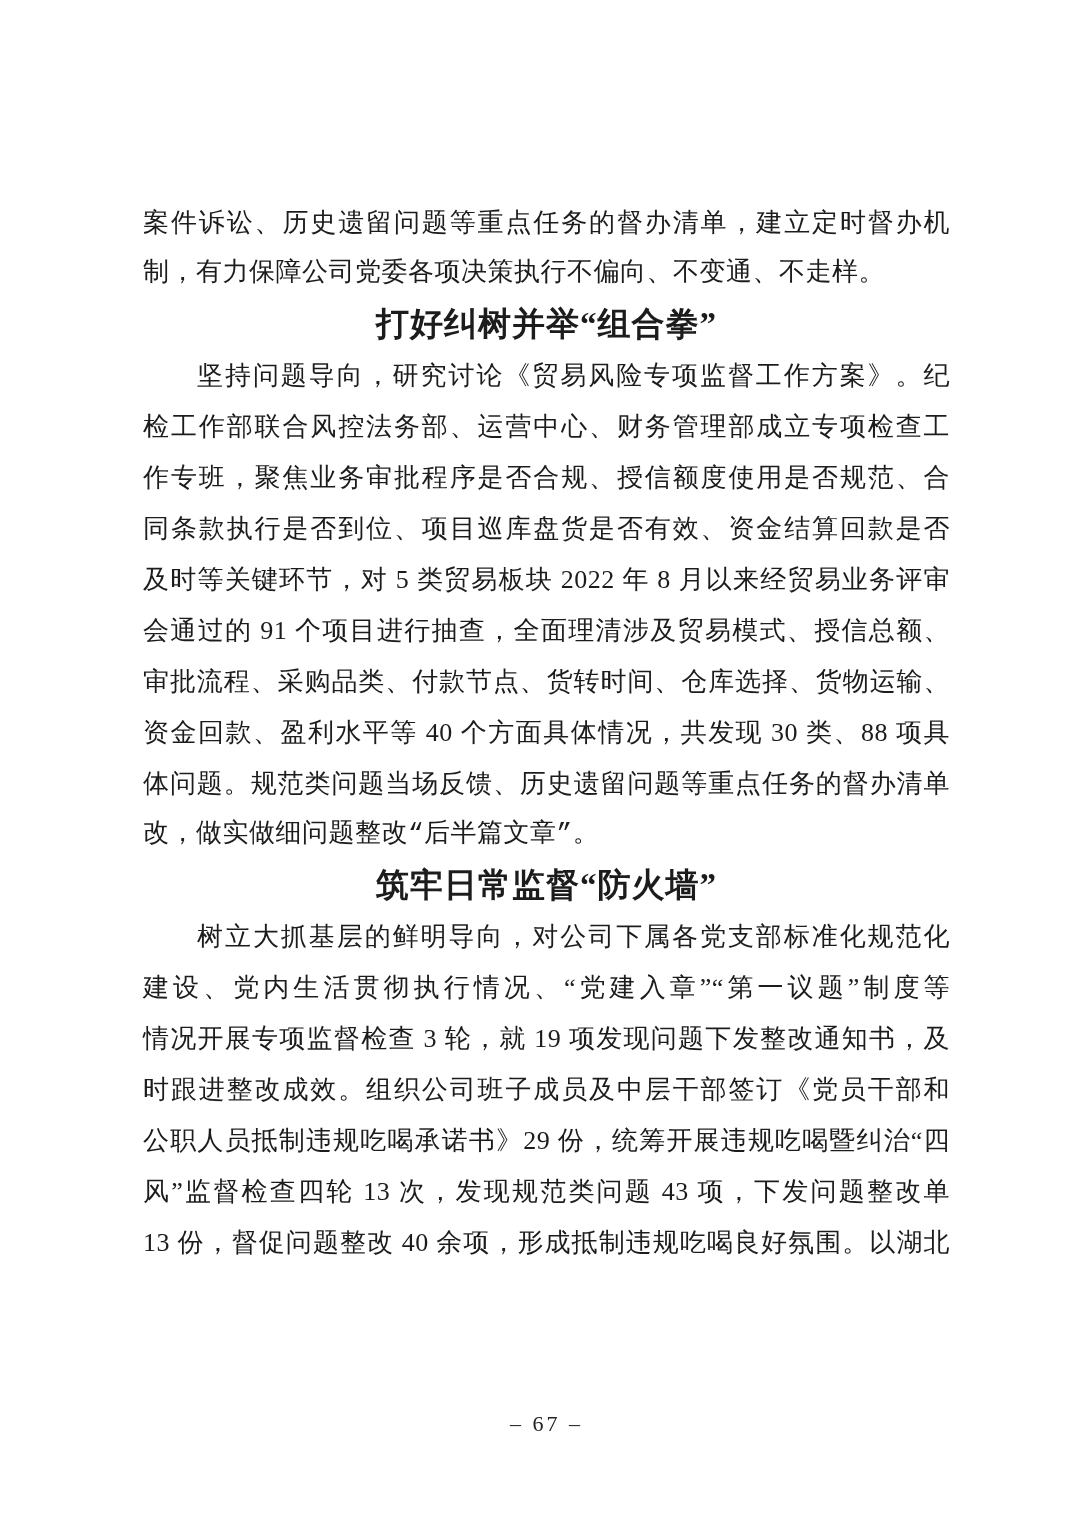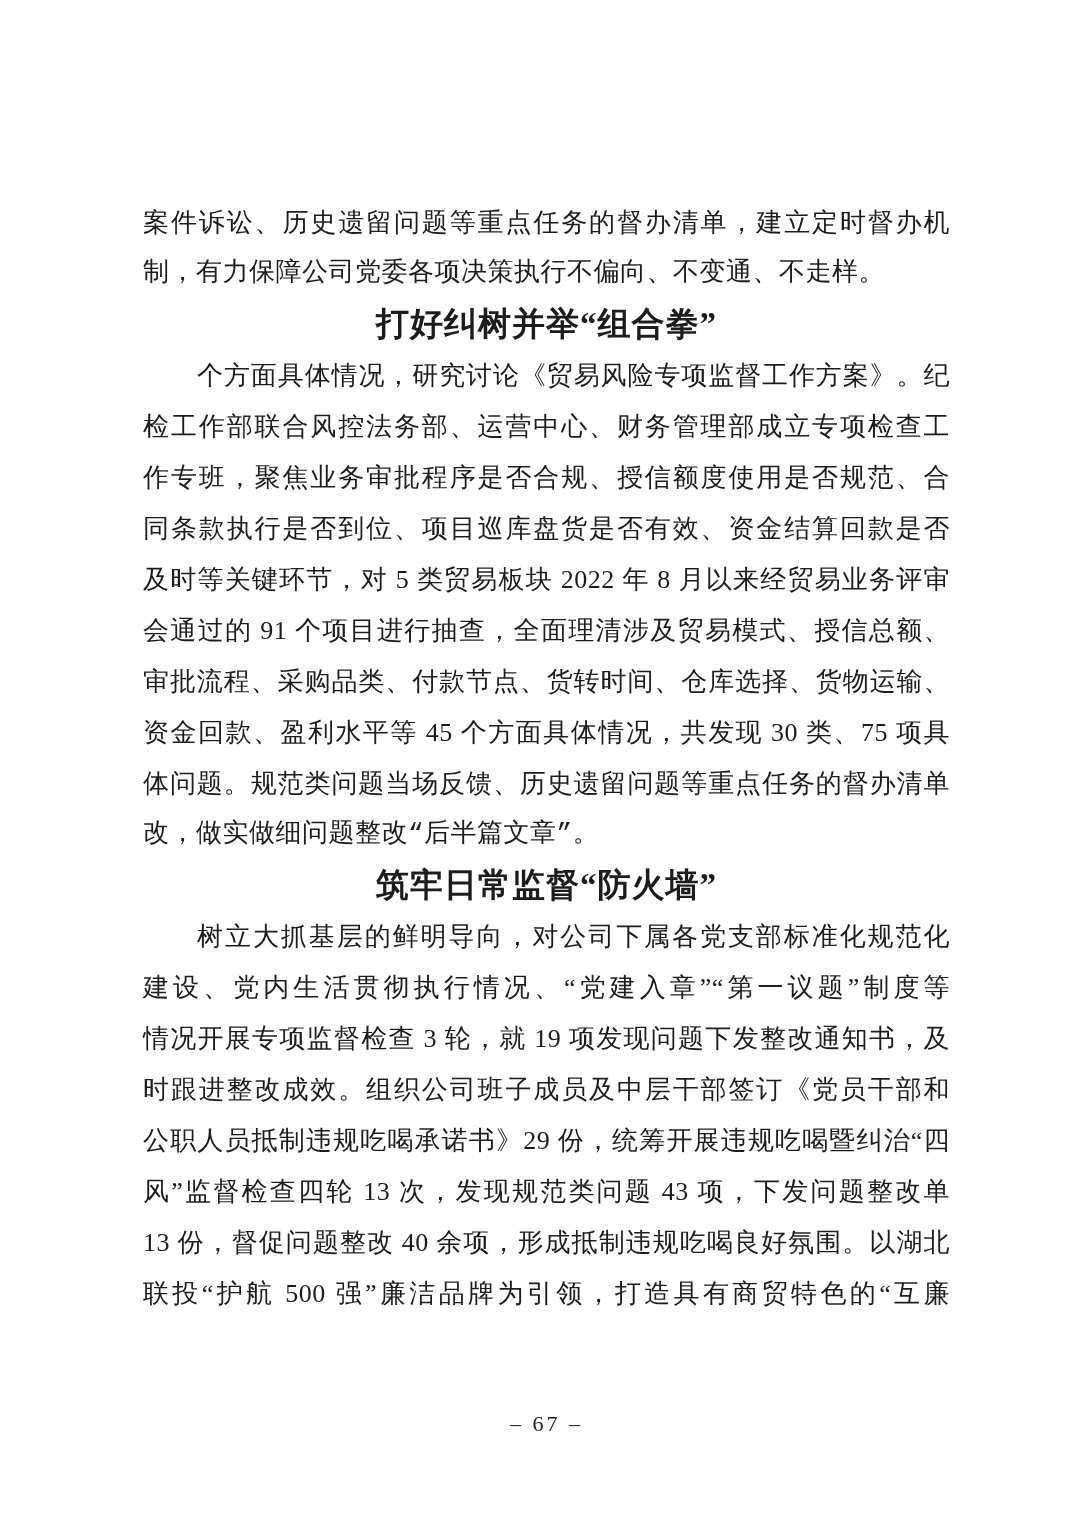--- a/index.html
+++ b/index.html
@@ -65,36 +65,35 @@
   }
 </style>
 </head>
 <body>
 
 <div class="page">
   <div class="doc">
       <div class="line full">案件诉讼、历史遗留问题等重点任务的督办清单，建立定时督办机</div>
       <div class="line end">制，有力保障公司党委各项决策执行不偏向、不变通、不走样。</div>
       <div class="line heading">打好纠树并举“组合拳”</div>
-      <div class="line start">个方面具体情况，研究讨论《贸易风险专项监督工作方案》。纪</div>
+      <div class="line start">坚持问题导向，研究讨论《贸易风险专项监督工作方案》。纪</div>
       <div class="line full">检工作部联合风控法务部、运营中心、财务管理部成立专项检查工</div>
       <div class="line full">作专班，聚焦业务审批程序是否合规、授信额度使用是否规范、合</div>
       <div class="line full">同条款执行是否到位、项目巡库盘货是否有效、资金结算回款是否</div>
       <div class="line full">及时等关键环节，对 5 类贸易板块 2022 年 8 月以来经贸易业务评审</div>
       <div class="line full">会通过的 91 个项目进行抽查，全面理清涉及贸易模式、授信总额、</div>
       <div class="line full">审批流程、采购品类、付款节点、货转时间、仓库选择、货物运输、</div>
-      <div class="line full">资金回款、盈利水平等 45 个方面具体情况，共发现 30 类、75 项具</div>
+      <div class="line full">资金回款、盈利水平等 40 个方面具体情况，共发现 30 类、88 项具</div>
       <div class="line full">体问题。规范类问题当场反馈、历史遗留问题等重点任务的督办清单</div>
       <div class="line end">改，做实做细问题整改“后半篇文章”。</div>
       <div class="line heading">筑牢日常监督“防火墙”</div>
       <div class="line start">树立大抓基层的鲜明导向，对公司下属各党支部标准化规范化</div>
       <div class="line full">建设、党内生活贯彻执行情况、“党建入章”“第一议题”制度等</div>
       <div class="line full">情况开展专项监督检查 3 轮，就 19 项发现问题下发整改通知书，及</div>
       <div class="line full">时跟进整改成效。组织公司班子成员及中层干部签订《党员干部和</div>
       <div class="line full">公职人员抵制违规吃喝承诺书》29 份，统筹开展违规吃喝暨纠治“四</div>
       <div class="line full">风”监督检查四轮 13 次，发现规范类问题 43 项，下发问题整改单</div>
       <div class="line full">13 份，督促问题整改 40 余项，形成抵制违规吃喝良好氛围。以湖北</div>
-      <div class="line full">联投“护航 500 强”廉洁品牌为引领，打造具有商贸特色的“互廉</div>
     </div>
   <div class="footer">
     <span>– 67 –</span>
   </div>
 </div>
 
 </body></html>

